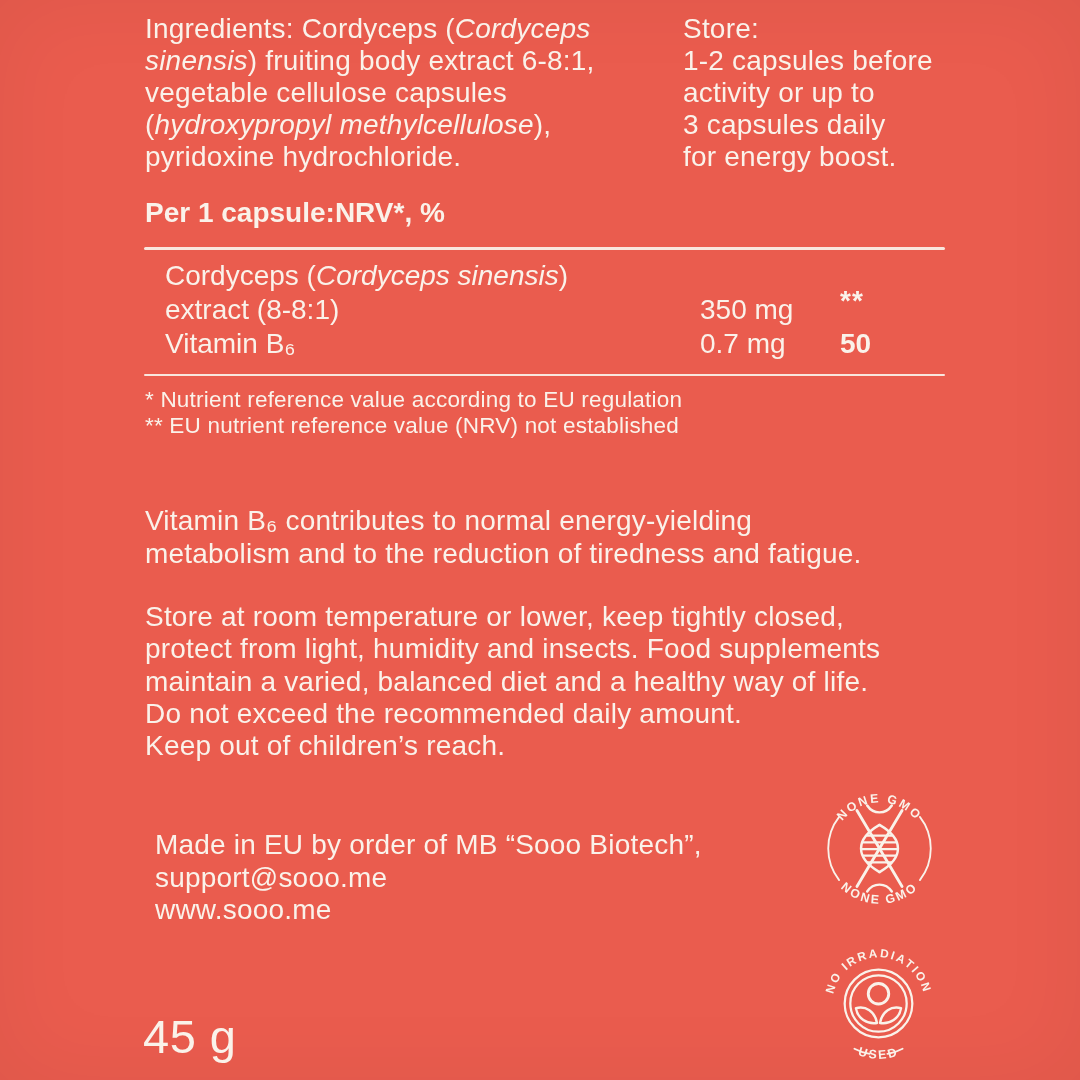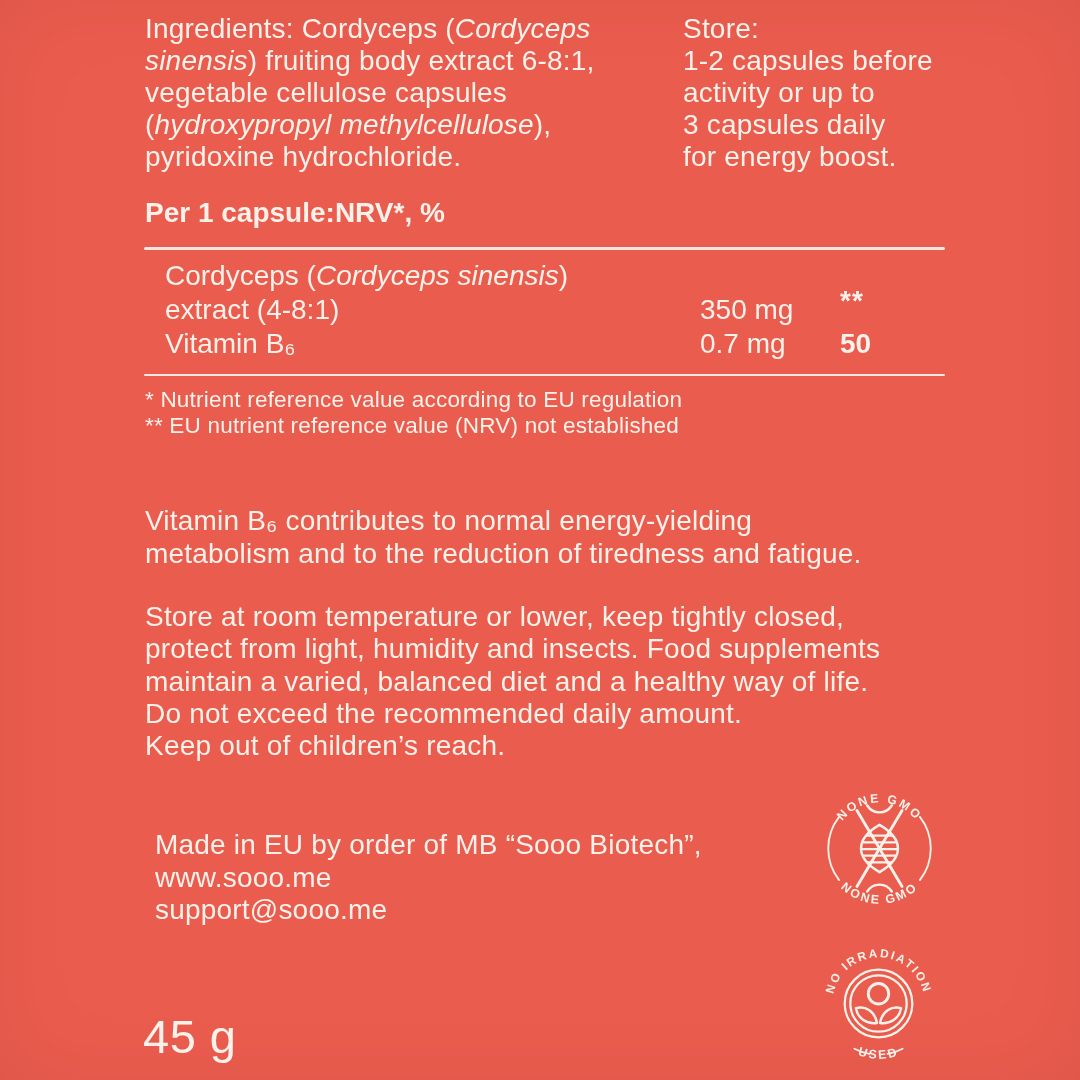--- a/index.html
+++ b/index.html
@@ -74,21 +74,21 @@
   <div class="abs nutri-head">
     <span>Per 1 capsule:</span>
     <span>NRV*, %</span>
   </div>
   <div class="abs rule rule1"></div>
 
   <div class="abs nutri-name">
     <div>
       <span>Cordyceps (</span><span class="i">Cordyceps sinensis</span><span>)</span>
     </div>
-    <div>extract (4-8:1)</div>
+    <div>extract (8-8:1)</div>
     <div>Vitamin B₆</div>
   </div>
 
   <div class="abs nutri-amounts">
     <div>350 mg</div>
     <div>0.7 mg</div>
   </div>
 
   <div class="abs nutri-nrv">
     <div class="cell"><span class="raised">**</span></div>
@@ -110,22 +110,22 @@
   <div class="abs body-text storage">
       <div><span>Store at room temperature or lower, keep tightly closed,</span></div>
       <div><span>protect from light, humidity and insects. Food supplements</span></div>
       <div><span>maintain a varied, balanced diet and a healthy way of life.</span></div>
       <div><span>Do not exceed the recommended daily amount.</span></div>
       <div><span>Keep out of children’s reach.</span></div>
     </div>
 
   <div class="abs body-text manufacturer">
       <div><span>Made in EU by order of MB “Sooo Biotech”,</span></div>
+      <div><span>support@sooo.me</span></div>
       <div><span>www.sooo.me</span></div>
-      <div><span>support@sooo.me</span></div>
     </div>
 
   <div class="abs weight">45 g</div>
 
   <div class="abs badge badge-gmo">
     <svg viewBox="0 0 120 120">
       <defs>
         <path id="gmoTop" d="M 15,60 A 45,45 0 0 1 105,60"></path>
         <path id="gmoBottom" d="M 6,60 A 54,54 0 0 0 114,60"></path>
       </defs>

